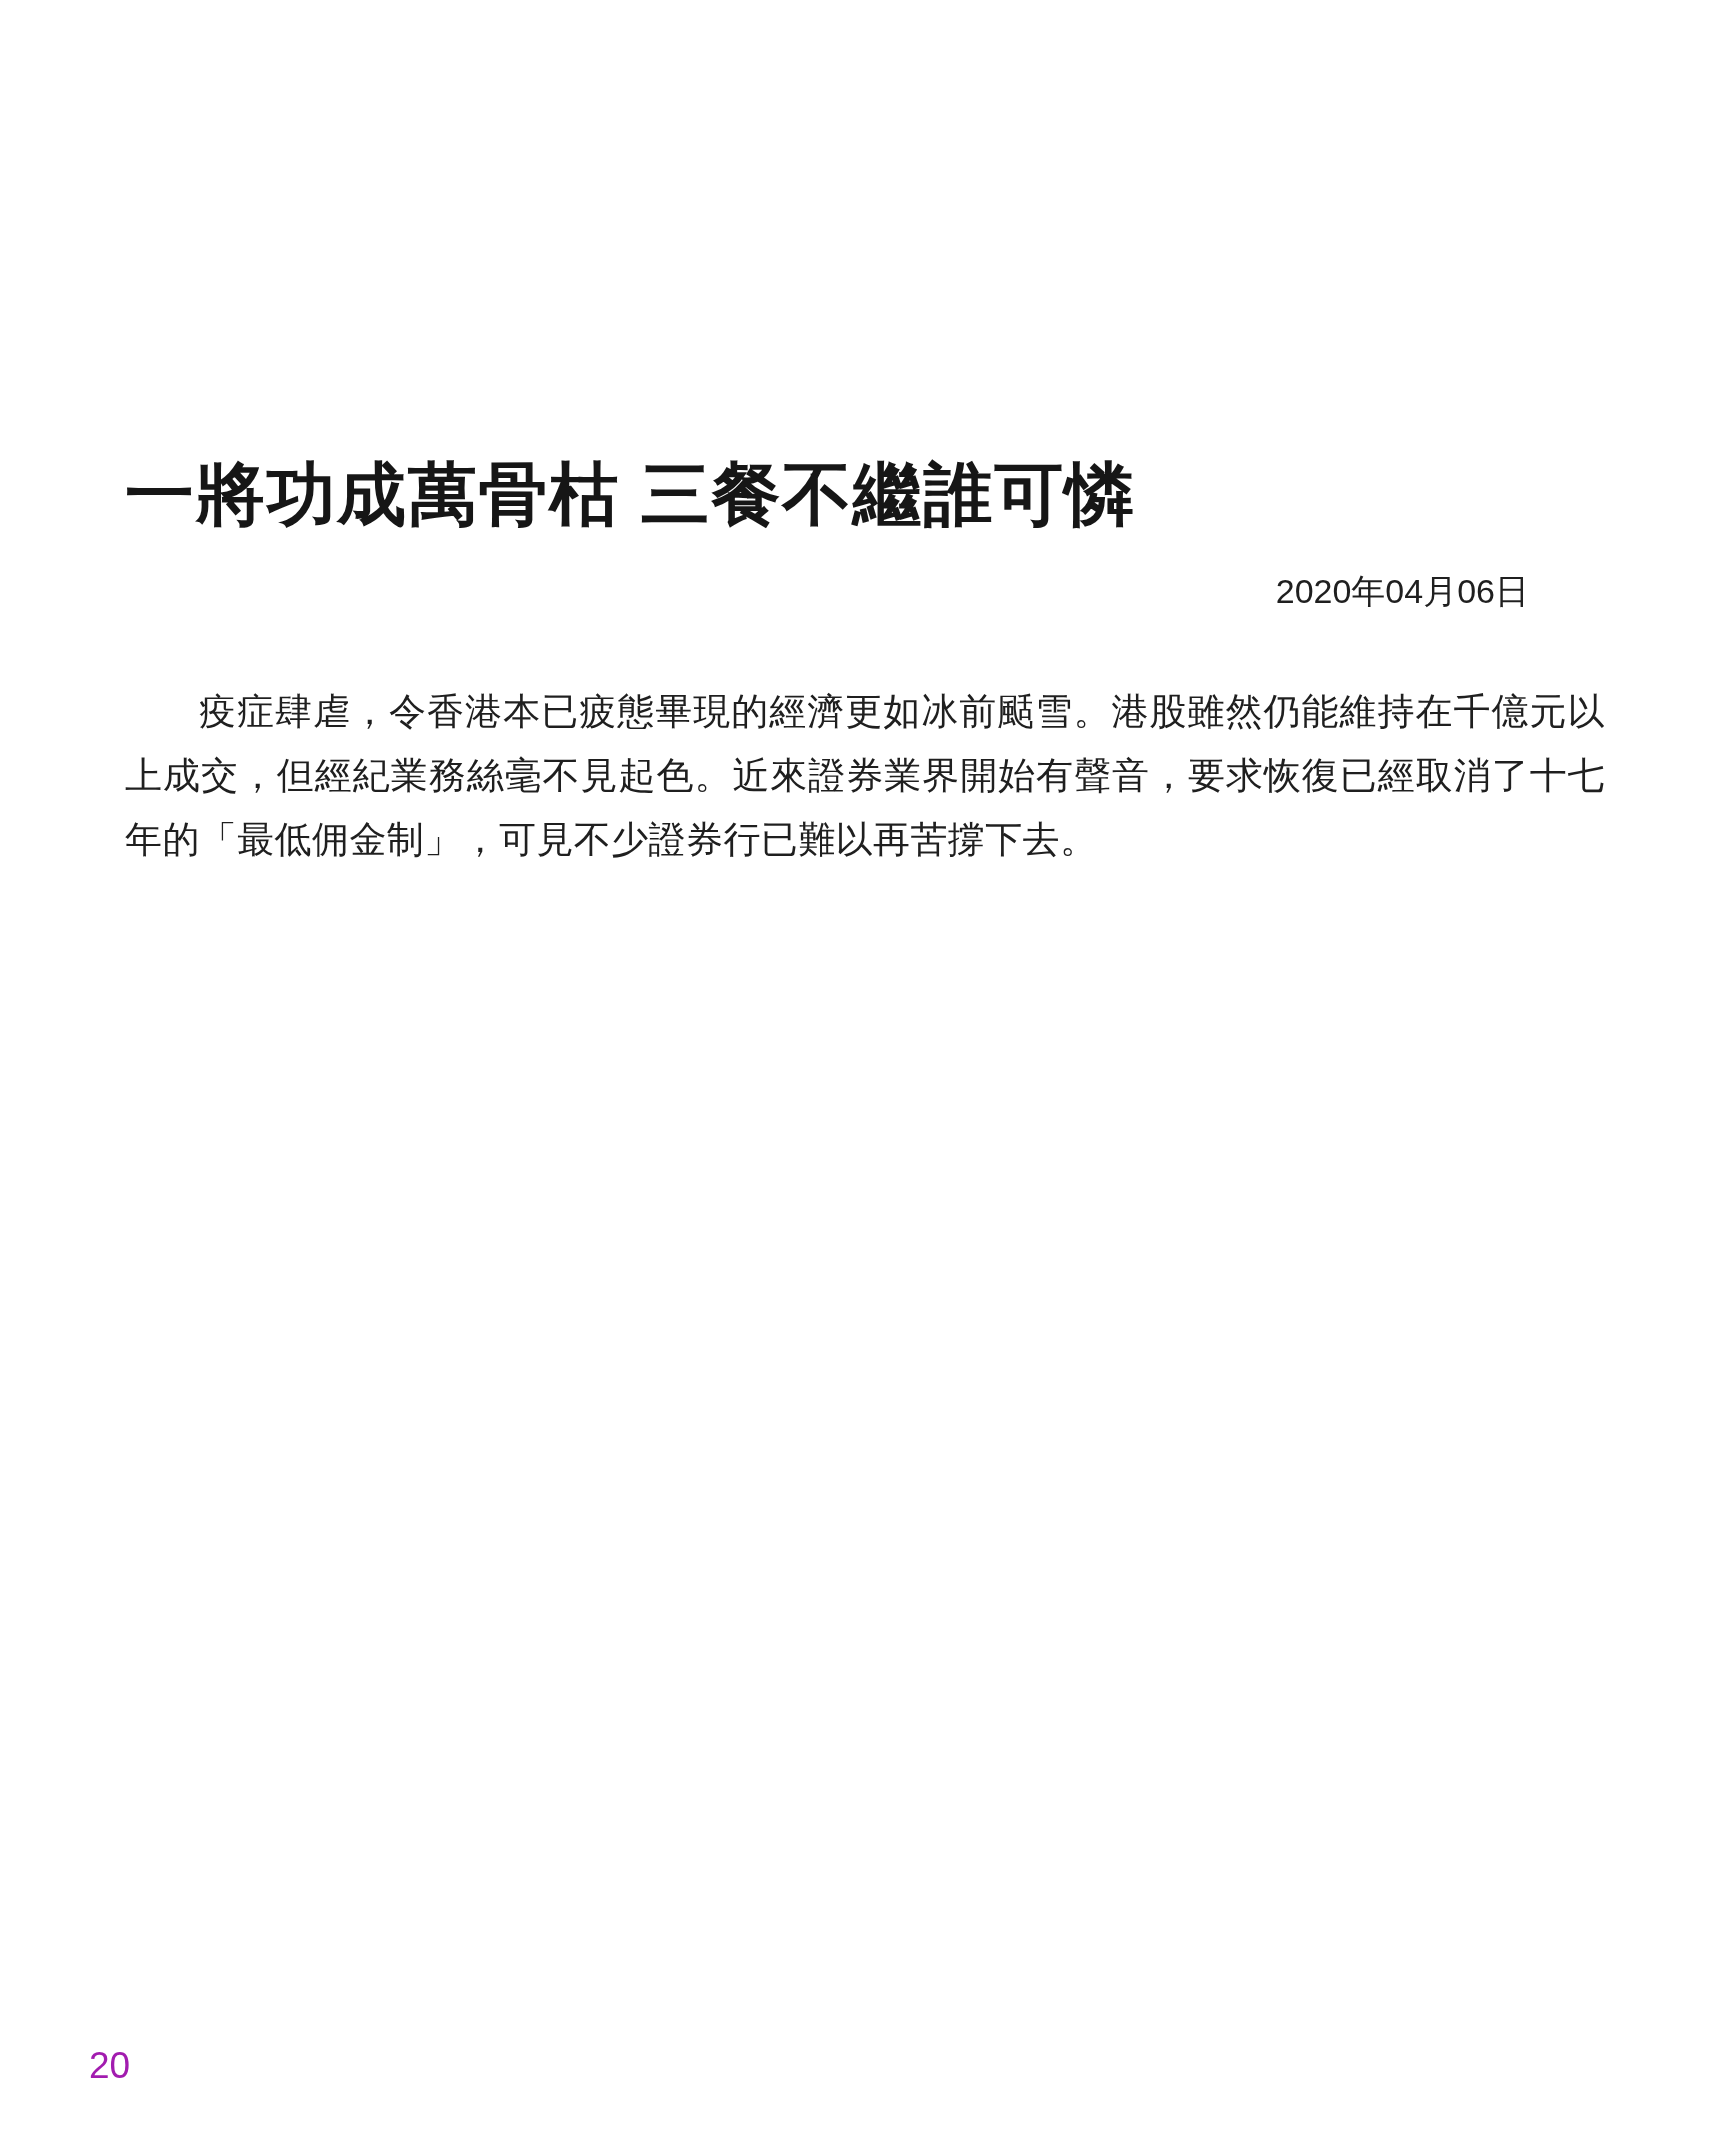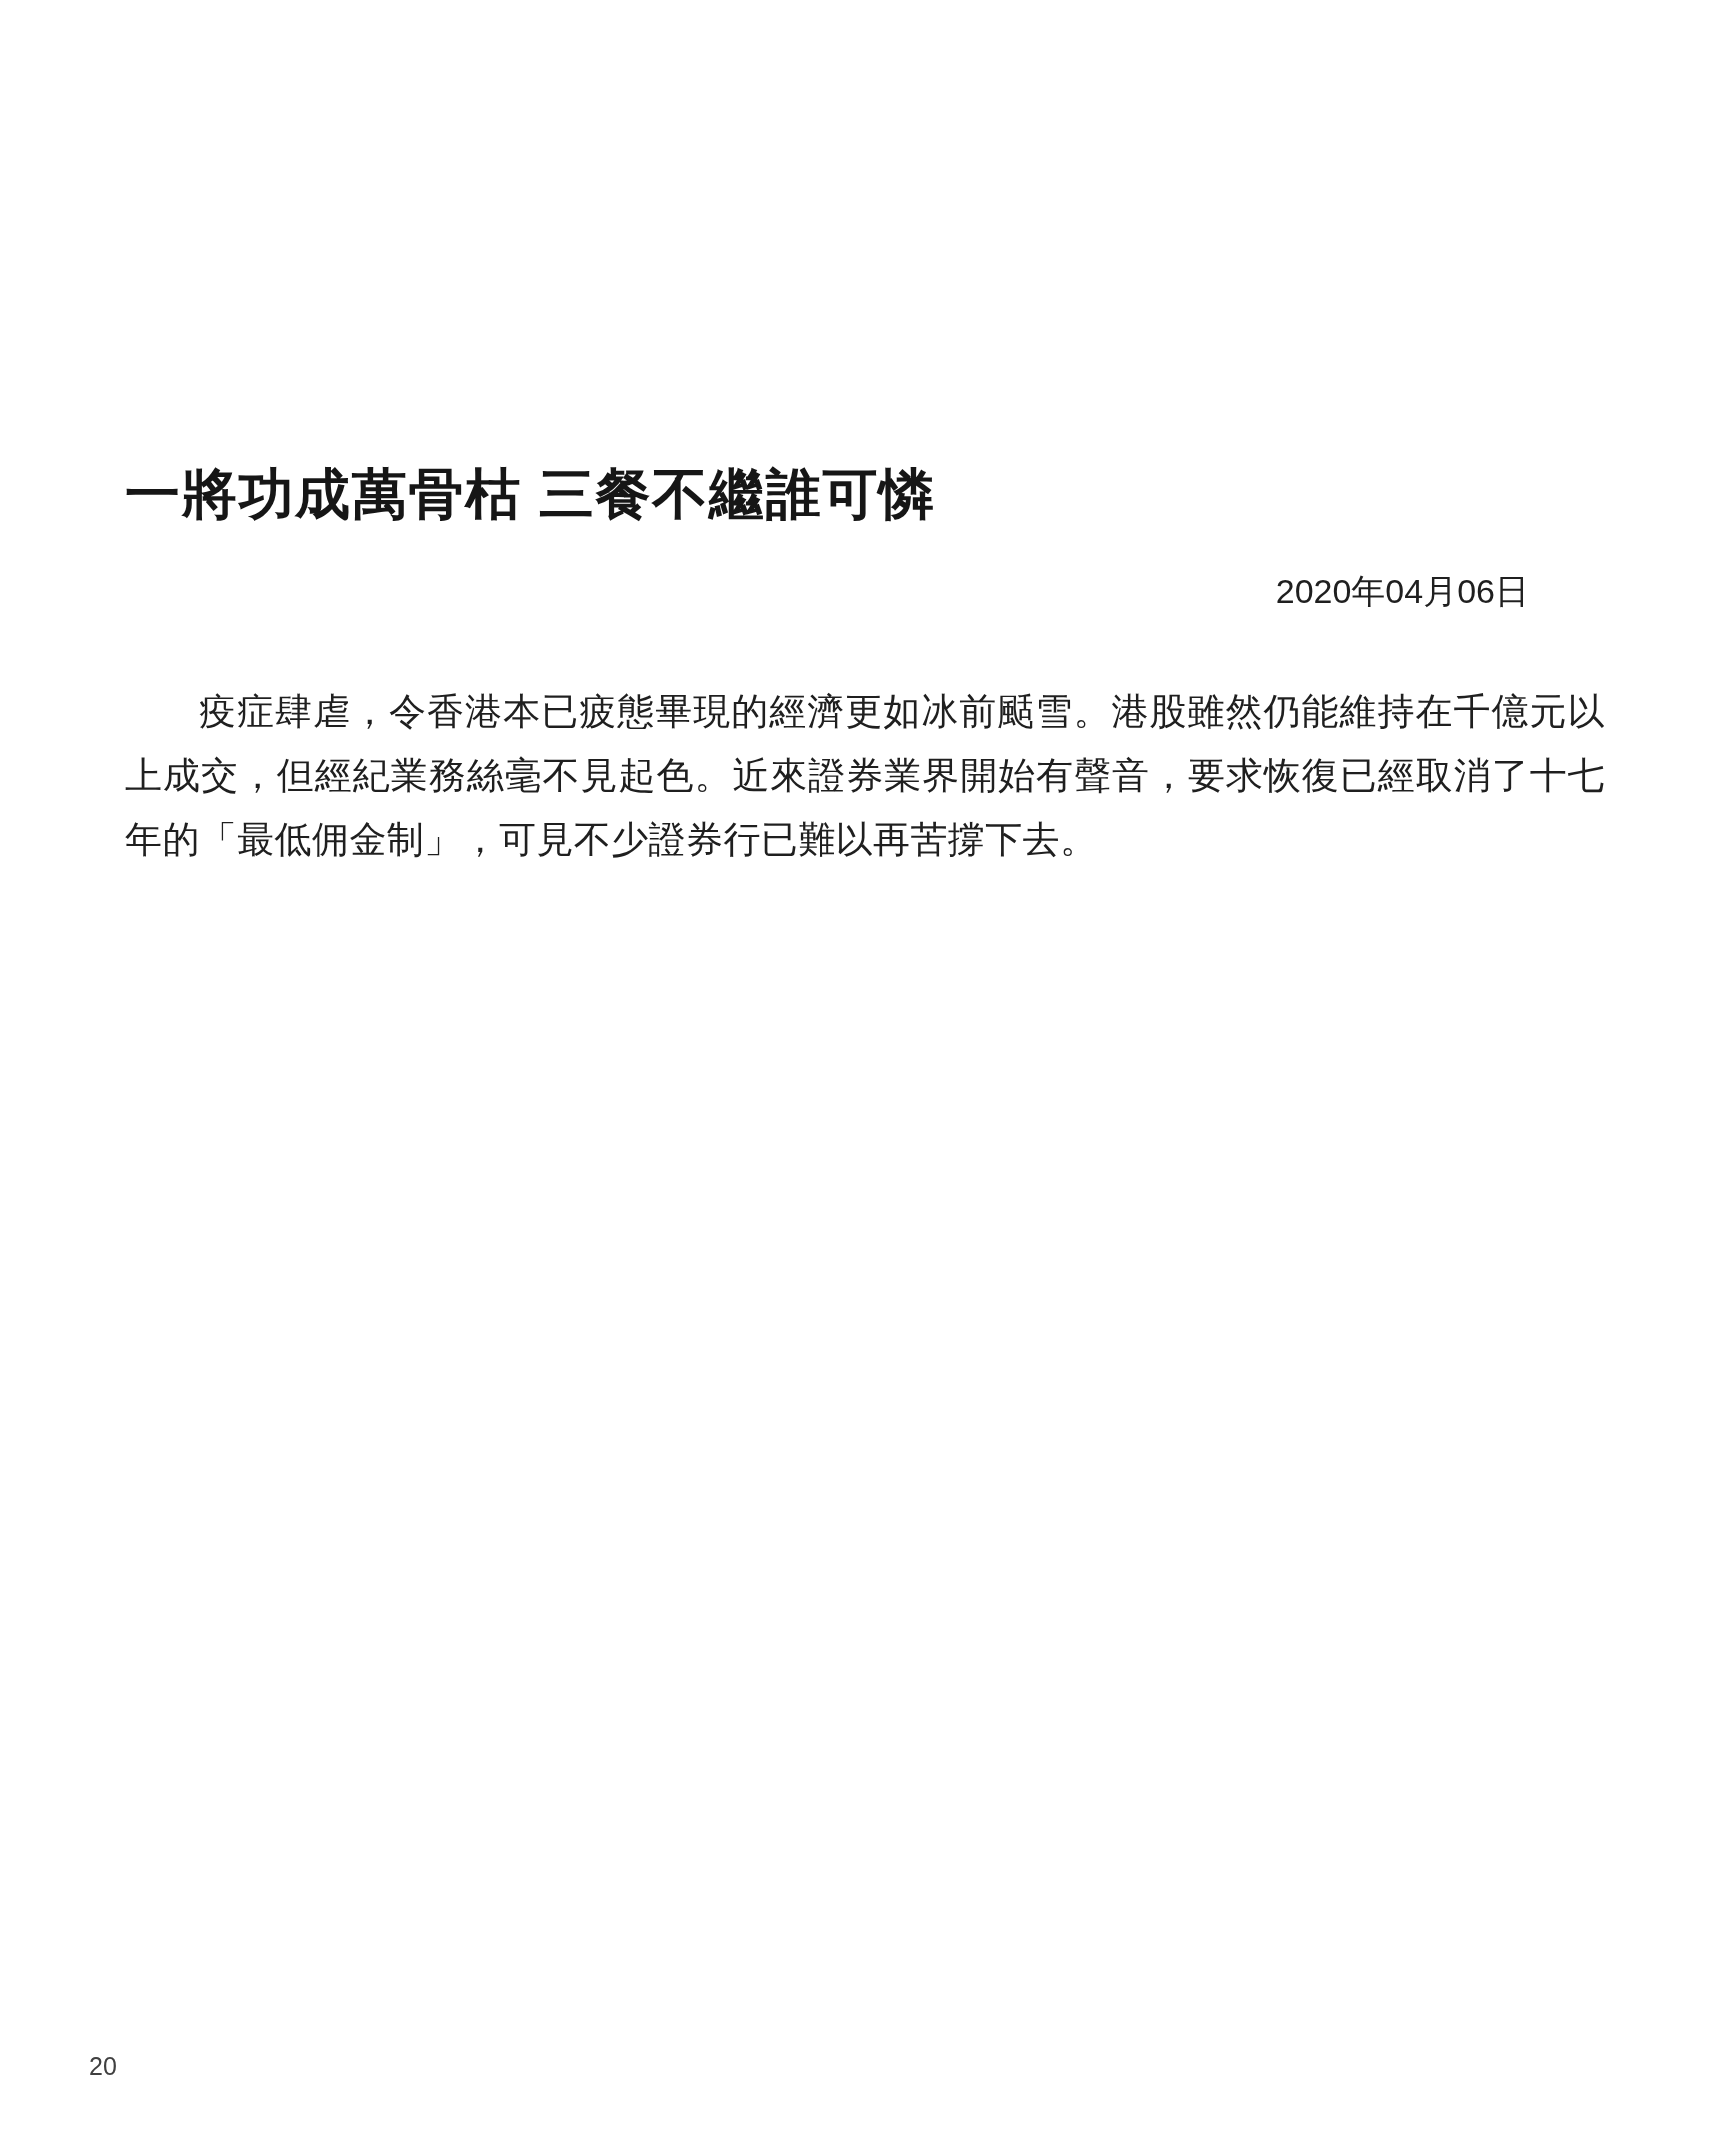--- a/index.html
+++ b/index.html
@@ -25,21 +25,21 @@
     line-height: 64px;
     text-align: justify;
     text-justify: inter-ideograph;
     text-indent: 2em;
     letter-spacing: 0.4px;
     color: #1f1f1f;
   }
 
   .article-title {
     margin-top: 228px;
-    font-size: 55px;
+    font-size: 69px;
     line-height: 69px;
     font-weight: 600;
     letter-spacing: 1.7px;
     color: #161616;
     text-align: left;
   }
 
   .article-date {
     margin-top: 41px;
     font-size: 34px;
@@ -50,23 +50,23 @@
   }
 
   .article-first {
     margin-top: 67px;
   }
 
   .page-number {
     position: absolute;
     left: 89px;
     top: 2049px;
-    font-size: 25px;
+    font-size: 37px;
     line-height: 34px;
-    color: #404040;
+    color: #a21caf;
     font-family: "Liberation Sans", sans-serif;
   }
 </style>
 </head>
 <body>
 
 <div class="page">
   <div class="content">
 
 

